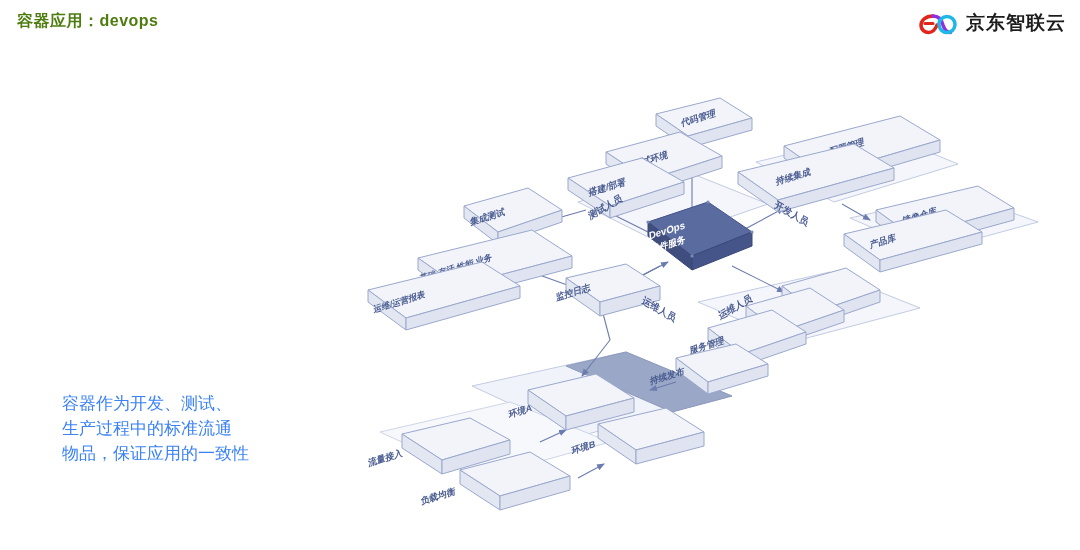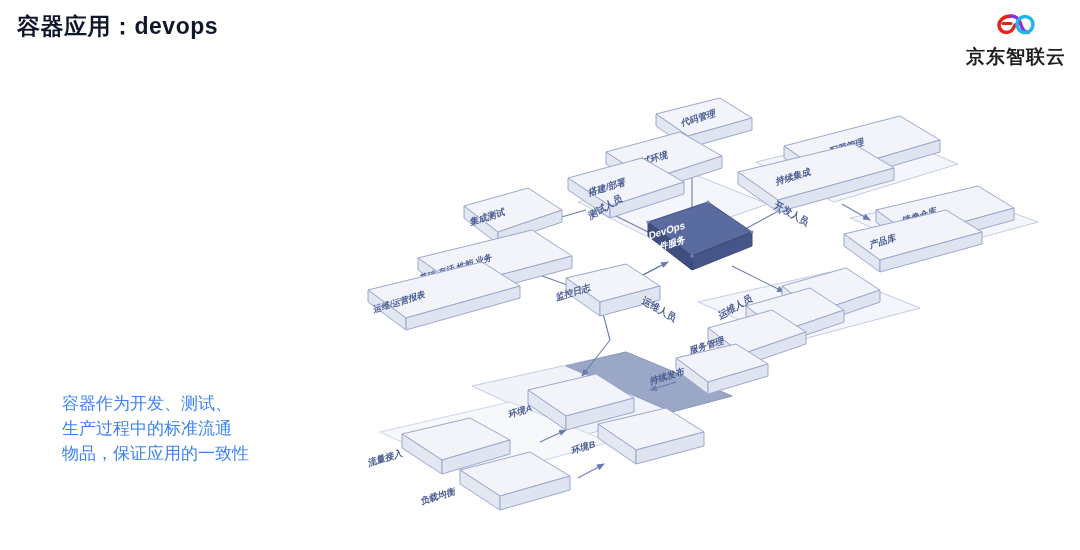--- a/index.html
+++ b/index.html
@@ -5,24 +5,24 @@
   html,body{margin:0;padding:0;}
   body{
     width:1080px;height:550px;background:#ffffff;
     font-family:"Liberation Sans","DejaVu Sans",sans-serif;
     overflow:hidden;position:relative;
   }
   
   #header{position:absolute;left:0;top:0;width:1080px;height:56px;}
   #page-title{
     position:absolute;left:17px;top:11px;
-    font-size:23px;font-weight:bold;color:#0f172a;letter-spacing:.5px;
+    font-size:16px;font-weight:bold;color:#4d7c0f;letter-spacing:.5px;
     white-space:nowrap;
   }
-  #brand{position:absolute;right:14px;top:10px;display:flex;align-items:center;gap:8px;flex-direction:column;}
+  #brand{position:absolute;right:14px;top:10px;display:flex;align-items:center;gap:8px;}
   #brand-mark{width:40px;height:26px;display:block;}
   #brand-name{font-size:19px;font-weight:bold;color:#1d1d1d;letter-spacing:1px;white-space:nowrap;}
 
   
   #caption{
     position:absolute;left:62px;top:391px;width:290px;
     font-size:17px;line-height:25px;color:#3b82f6;
     white-space:pre-line;
   }
 

